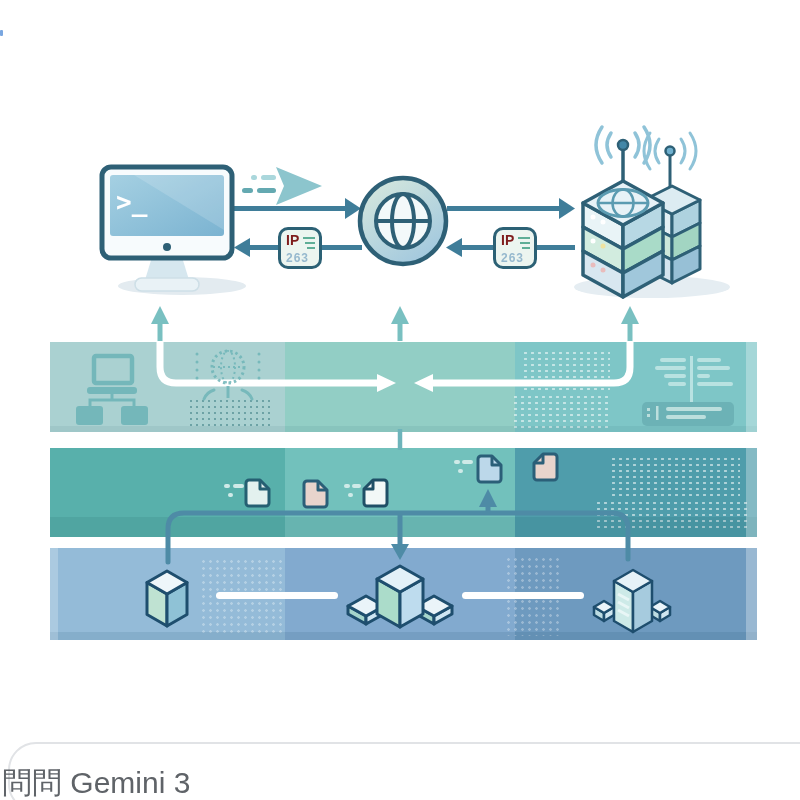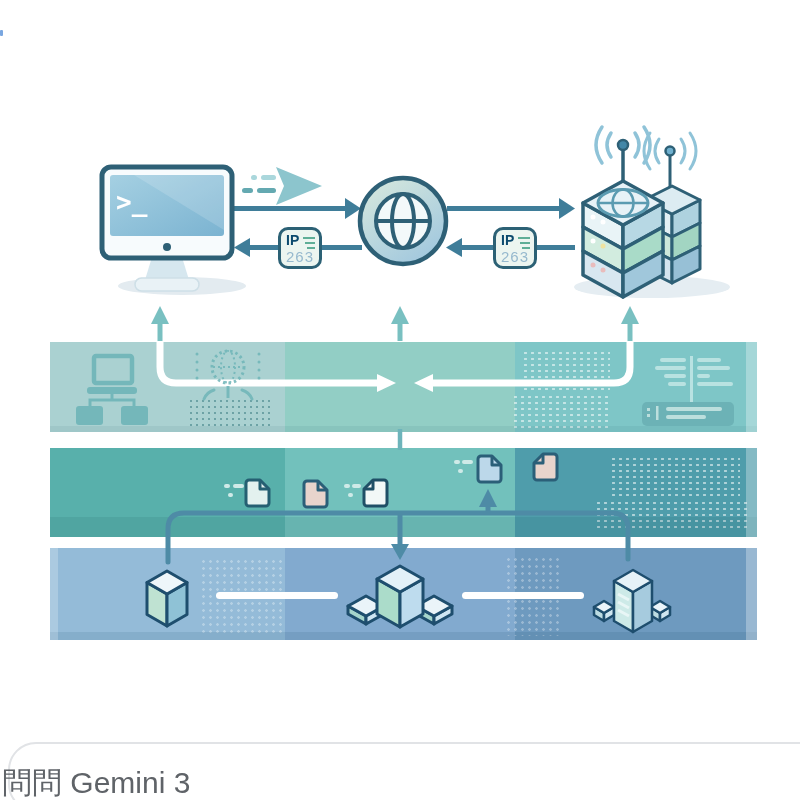--- a/index.html
+++ b/index.html
@@ -10,22 +10,22 @@
   .edge-r{position:absolute;right:0;top:0;bottom:0;width:11px;background:rgba(255,255,255,0.30);}
   .edge-l{position:absolute;left:0;top:0;bottom:0;width:8px;background:rgba(255,255,255,0.22);}
   .floor{position:absolute;left:0;right:0;bottom:0;}
   .matrix{position:absolute;}
   .matrix.white{background-image:radial-gradient(circle, rgba(255,255,255,0.55) 1.1px, transparent 1.4px);background-size:7px 6px;}
   .matrix.teal{background-image:radial-gradient(circle, rgba(35,105,112,0.45) 1.1px, transparent 1.4px);background-size:6px 6px;}
   .matrix.blue{background-image:radial-gradient(circle, rgba(255,255,255,0.30) 1.2px, transparent 1.5px);background-size:7px 7px;}
   svg.art{position:absolute;left:0;top:0;pointer-events:none;}
   .ip-badge{position:absolute;width:44px;height:42px;background:#ecf5f0;border:3px solid #2c6175;
             border-radius:10px;box-sizing:border-box;}
-  .ip-label{position:absolute;left:5px;top:2px;font-weight:bold;font-size:14px;color:#0c4a6e;}
-  .ip-value{position:absolute;left:5px;bottom:1px;font-weight:normal;font-size:15px;color:#96b9ce;letter-spacing:1px;}
+  .ip-label{position:absolute;left:5px;top:2px;font-weight:bold;font-size:14px;color:#7f1d1d;}
+  .ip-value{position:absolute;left:5px;bottom:1px;font-weight:bold;font-size:12px;color:#96b9ce;letter-spacing:1px;}
   .ip-lines{position:absolute;right:4px;top:7px;width:13px;height:13px;
      background:linear-gradient(#5fae97,#5fae97) 1px 0/12px 2px no-repeat,
                 linear-gradient(#5fae97,#5fae97) 3px 5px/10px 2px no-repeat,
                 linear-gradient(#5fae97,#5fae97) 5px 10px/8px 2px no-repeat;}
   .composer{position:absolute;left:8px;top:742px;width:860px;height:70px;background:#ffffff;
             border:2px solid #e1e3e6;border-radius:28px;box-sizing:border-box;}
   .composer-text{position:absolute;left:2px;top:763px;font-size:30px;color:#5f6368;white-space:nowrap;}
   .edge-artifact{position:absolute;left:0;top:30px;width:3px;height:6px;background:#7aa7e0;border-radius:1px;}
 </style>
 </head>

